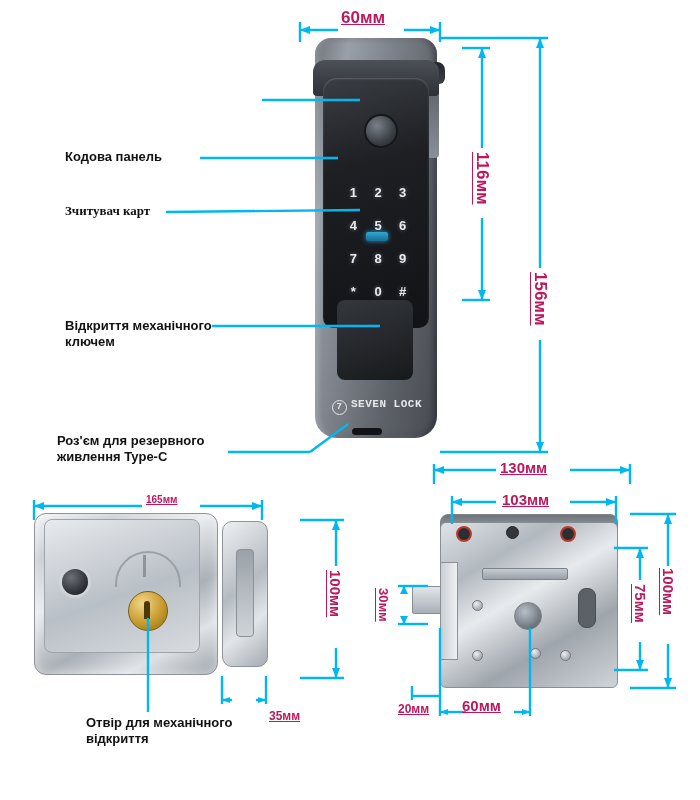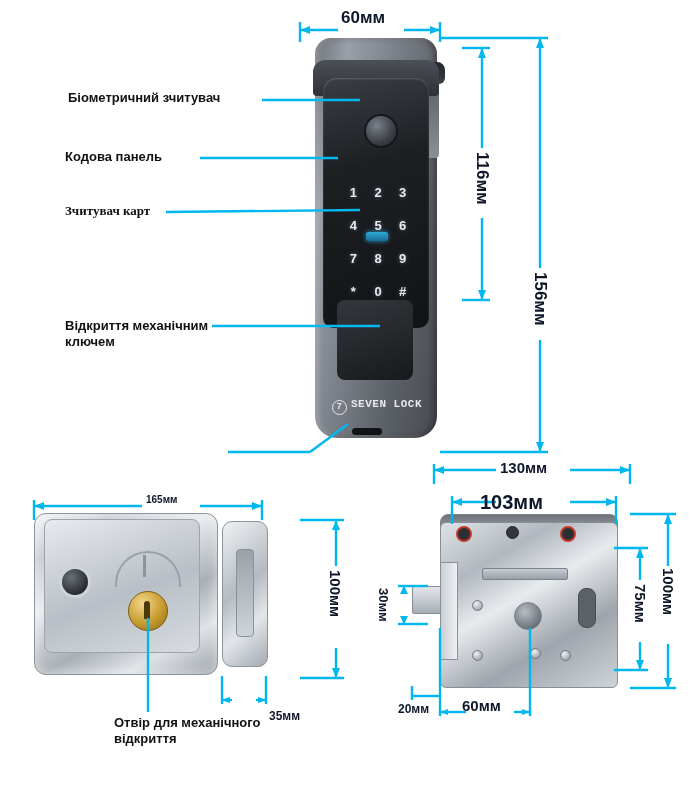--- a/index.html
+++ b/index.html
@@ -24,21 +24,22 @@
     position: absolute;
     font-weight: bold;
     font-size: 13px;
     color: #111;
     line-height: 1.25;
     white-space: pre-line;
   }
   .dim {
     position: absolute;
     font-weight: bold;
-    color: #0f172a;
+    color: #be185d;
+    text-decoration: underline;
   }
   .dim-v {
     writing-mode: vertical-rl;
     text-orientation: mixed;
   }
 
   
   .lock-top {
     position: absolute;
     left: 305px;
@@ -508,37 +509,38 @@
 
       <line x1="440" y1="700" x2="440" y2="716"></line>
       <line x1="530" y1="628" x2="530" y2="716"></line>
       <line x1="440" y1="712" x2="466" y2="712"></line>
       <line x1="514" y1="712" x2="530" y2="712"></line>
       <polygon points="440,712 448,709 448,715" fill="#00b7f0" stroke="none"></polygon>
       <polygon points="530,712 522,709 522,715" fill="#00b7f0" stroke="none"></polygon>
     </g>
   </svg>
 
-  <div class="label" style="left:68px; top:90px;">Біометричний зчитувач</div>
   <div class="label" style="left:65px; top:149px;">Кодова панель</div>
   <div class="label" style="left:65px; top:203px;font-family:Liberation Serif, serif;">Зчитувач карт</div>
-  <div class="label" style="left:65px; top:318px;">Відкриття механічним
+  <div class="label" style="left:65px; top:318px;">Відкриття механічного
 ключем</div>
-  <div class="label" style="left:86px; top:715px;margin-left:28px;">Отвір для механічного
+  <div class="label" style="left:57px; top:433px;">Роз'єм для резервного
+живлення Type-C</div>
+  <div class="label" style="left:86px; top:715px;">Отвір для механічного
 відкриття</div>
 
   <div class="dim" style="left:341px; top:8px; font-size:17px;">60мм</div>
   <div class="dim dim-v" style="left:472px; top:152px; font-size:17px;">116мм</div>
   <div class="dim dim-v" style="left:530px; top:272px; font-size:17px;">156мм</div>
 
   <div class="dim" style="left:146px; top:494px; font-size:10px;">165мм</div>
   <div class="dim dim-v" style="left:327px; top:570px; font-size:15px;">100мм</div>
   <div class="dim" style="left:269px; top:709px; font-size:12px;">35мм</div>
 
   <div class="dim" style="left:500px; top:459px; font-size:15px;">130мм</div>
-  <div class="dim" style="left:480px; top:491px; font-size:20px;">103мм</div>
+  <div class="dim" style="left:502px; top:491px; font-size:15px;">103мм</div>
   <div class="dim dim-v" style="left:660px; top:568px; font-size:15px;">100мм</div>
   <div class="dim dim-v" style="left:632px; top:584px; font-size:15px;">75мм</div>
   <div class="dim dim-v" style="left:376px; top:588px; font-size:13px;">30мм</div>
   <div class="dim" style="left:398px; top:702px; font-size:12px;">20мм</div>
   <div class="dim" style="left:462px; top:697px; font-size:15px;">60мм</div>
 
 </div>
 
 </body></html>

